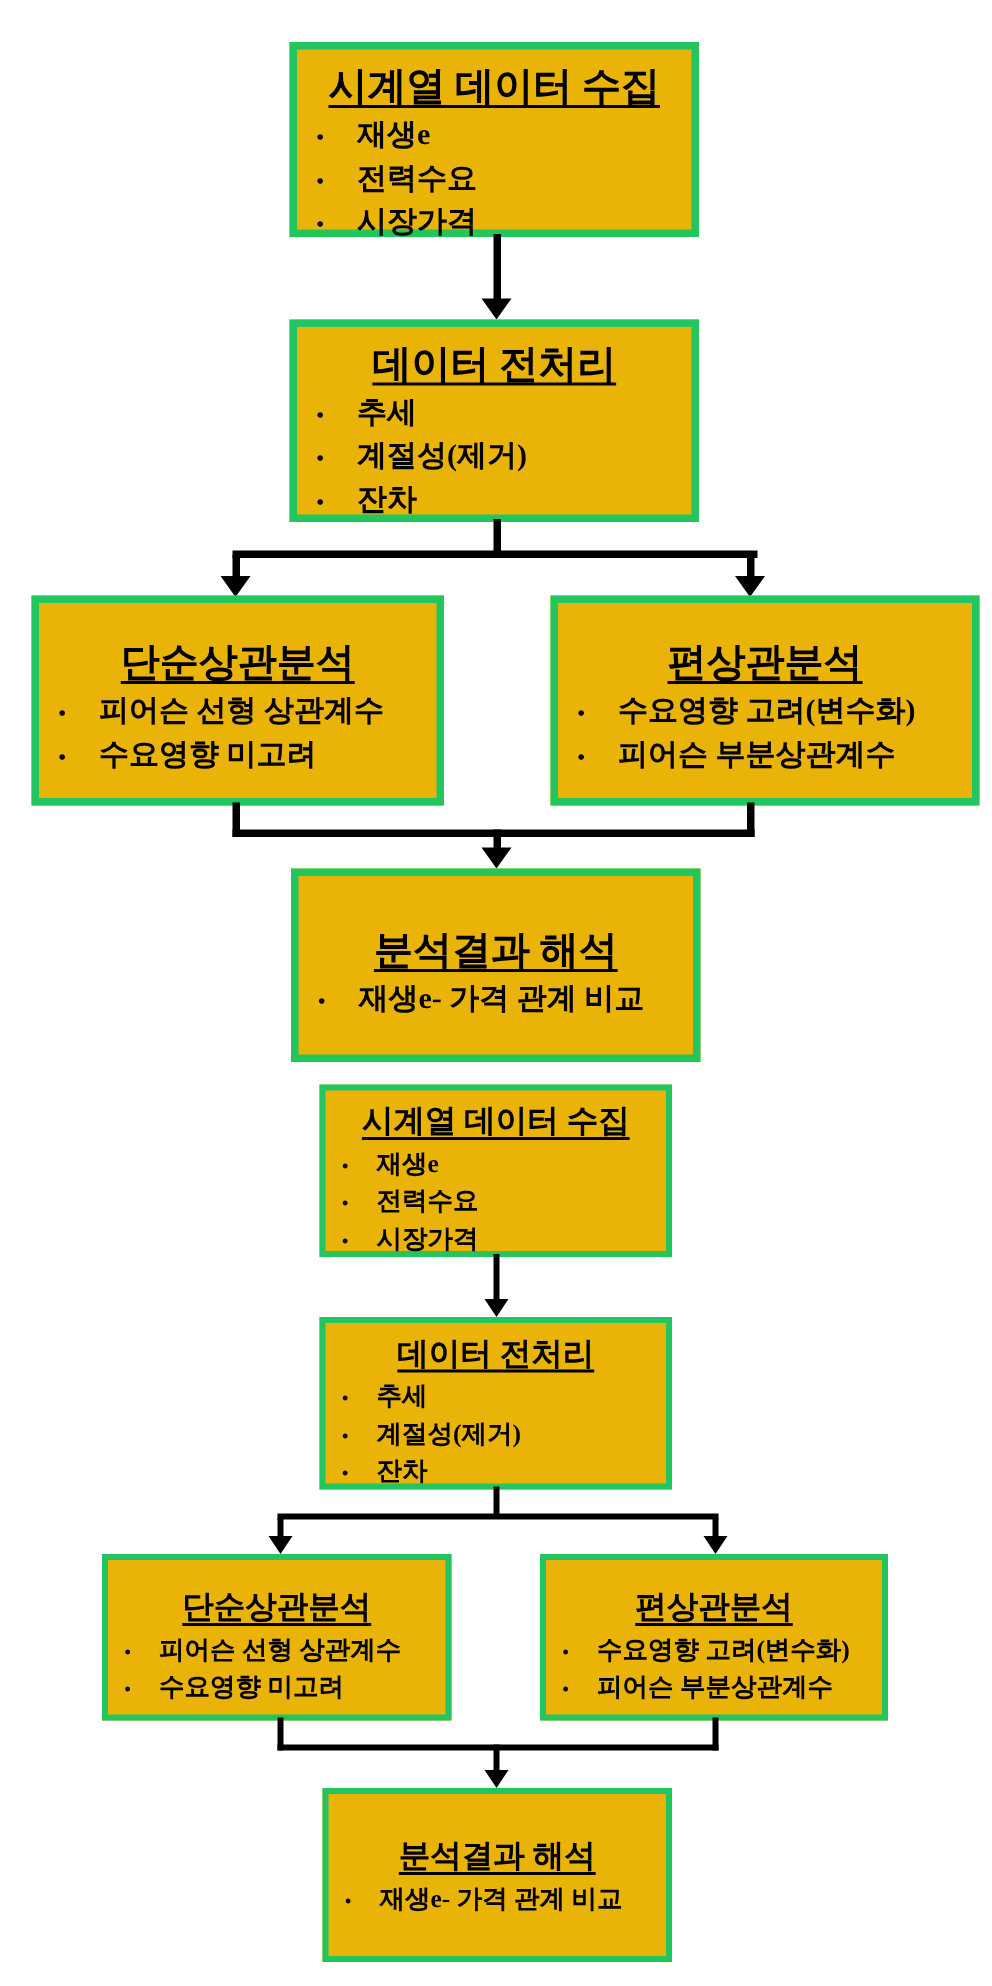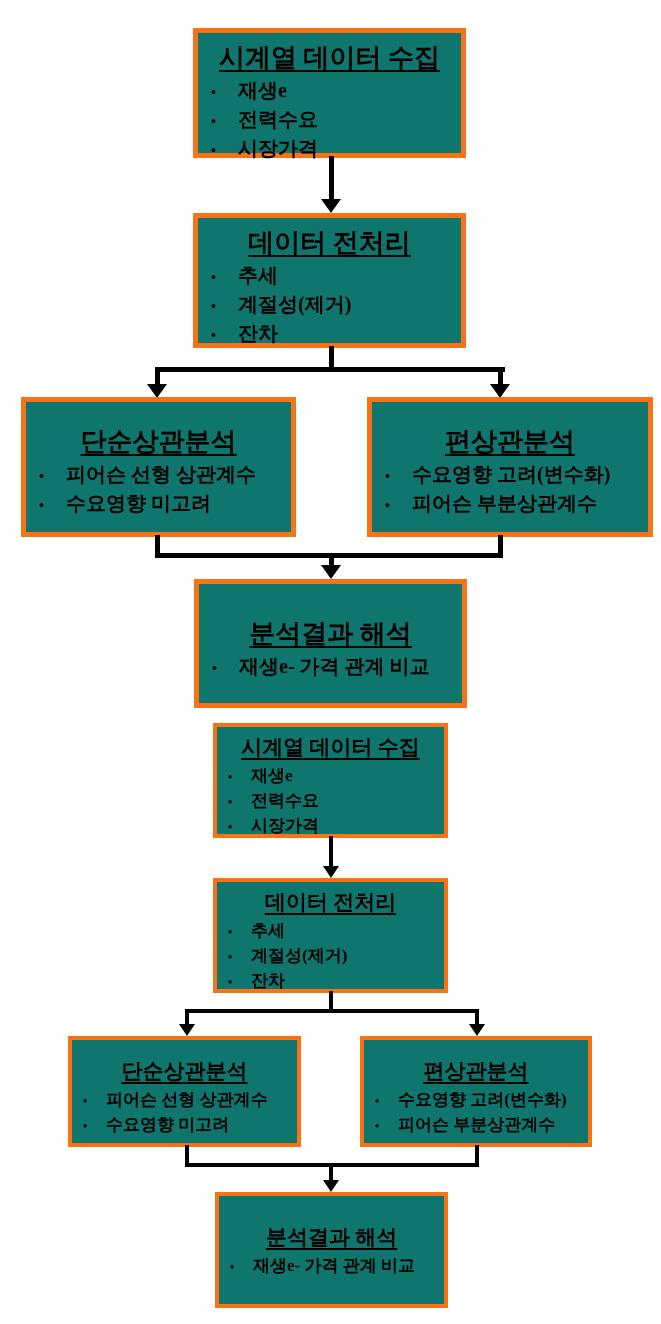--- a/index.html
+++ b/index.html
@@ -7,22 +7,22 @@
     position:relative;
     width:661px;height:1324px;
     background:#ffffff;
     font-family:"Liberation Serif","DejaVu Serif",serif;
     color:#000;
     overflow:hidden;
   }
   .box{
     position:absolute;
     box-sizing:border-box;
-    border:5px solid #f97316;
-    background:#0f766e;
+    border:5px solid #22c55e;
+    background:#eab308;
   }
   .vline,.hline{position:absolute;background:#000;}
   .ah{
     position:absolute;width:0;height:0;
     border-left:10px solid transparent;
     border-right:10px solid transparent;
     border-top:14px solid #000;
   }
   .title{
     font-weight:bold;

